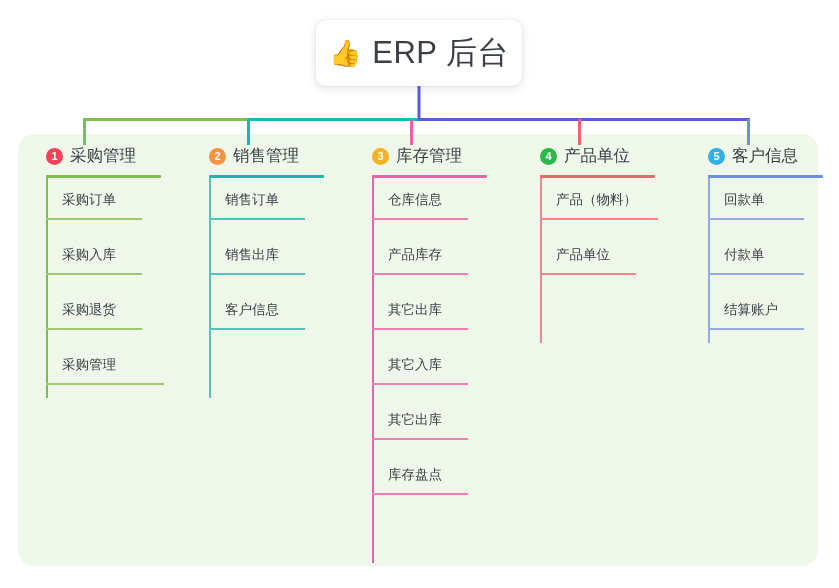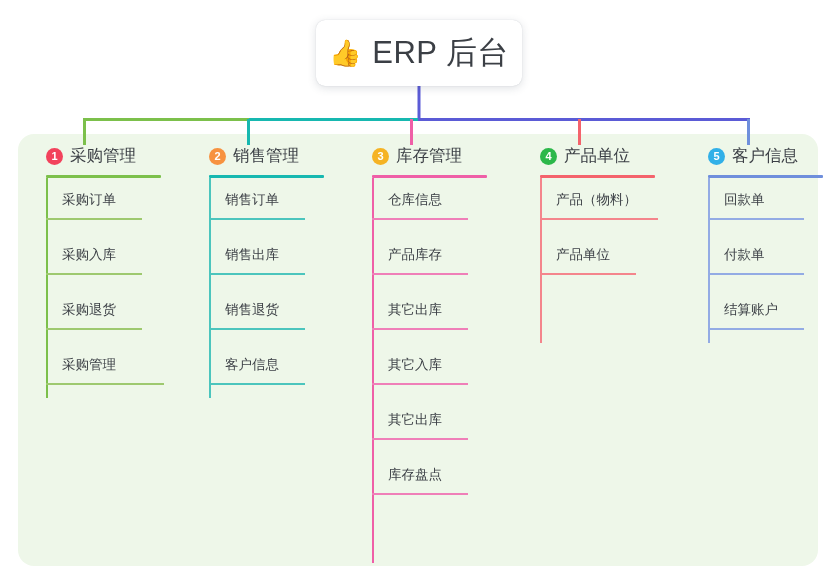--- a/index.html
+++ b/index.html
@@ -229,24 +229,20 @@
         <span class="spine" style="background:#4cc5bd;height:220px;"></span>
         <div class="leaf">
           <span class="leaf-label">销售订单</span>
           <span class="leaf-rule" style="background:#4cc5bd;"></span>
         </div>
         <div class="leaf">
           <span class="leaf-label">销售出库</span>
           <span class="leaf-rule" style="background:#4cc5bd;"></span>
         </div>
         <div class="leaf">
-          <span class="leaf-label">销售退货</span>
-          <span class="leaf-rule" style="background:#4cc5bd;"></span>
-        </div>
-        <div class="leaf">
           <span class="leaf-label">客户信息</span>
           <span class="leaf-rule" style="background:#4cc5bd;"></span>
         </div>
       </div>
     </div>
 
     <div class="column" style="left:340px;">
       <div class="col-head">
         <span class="badge" style="background:#f5b324;">3</span>
         <span class="col-title">库存管理</span>

